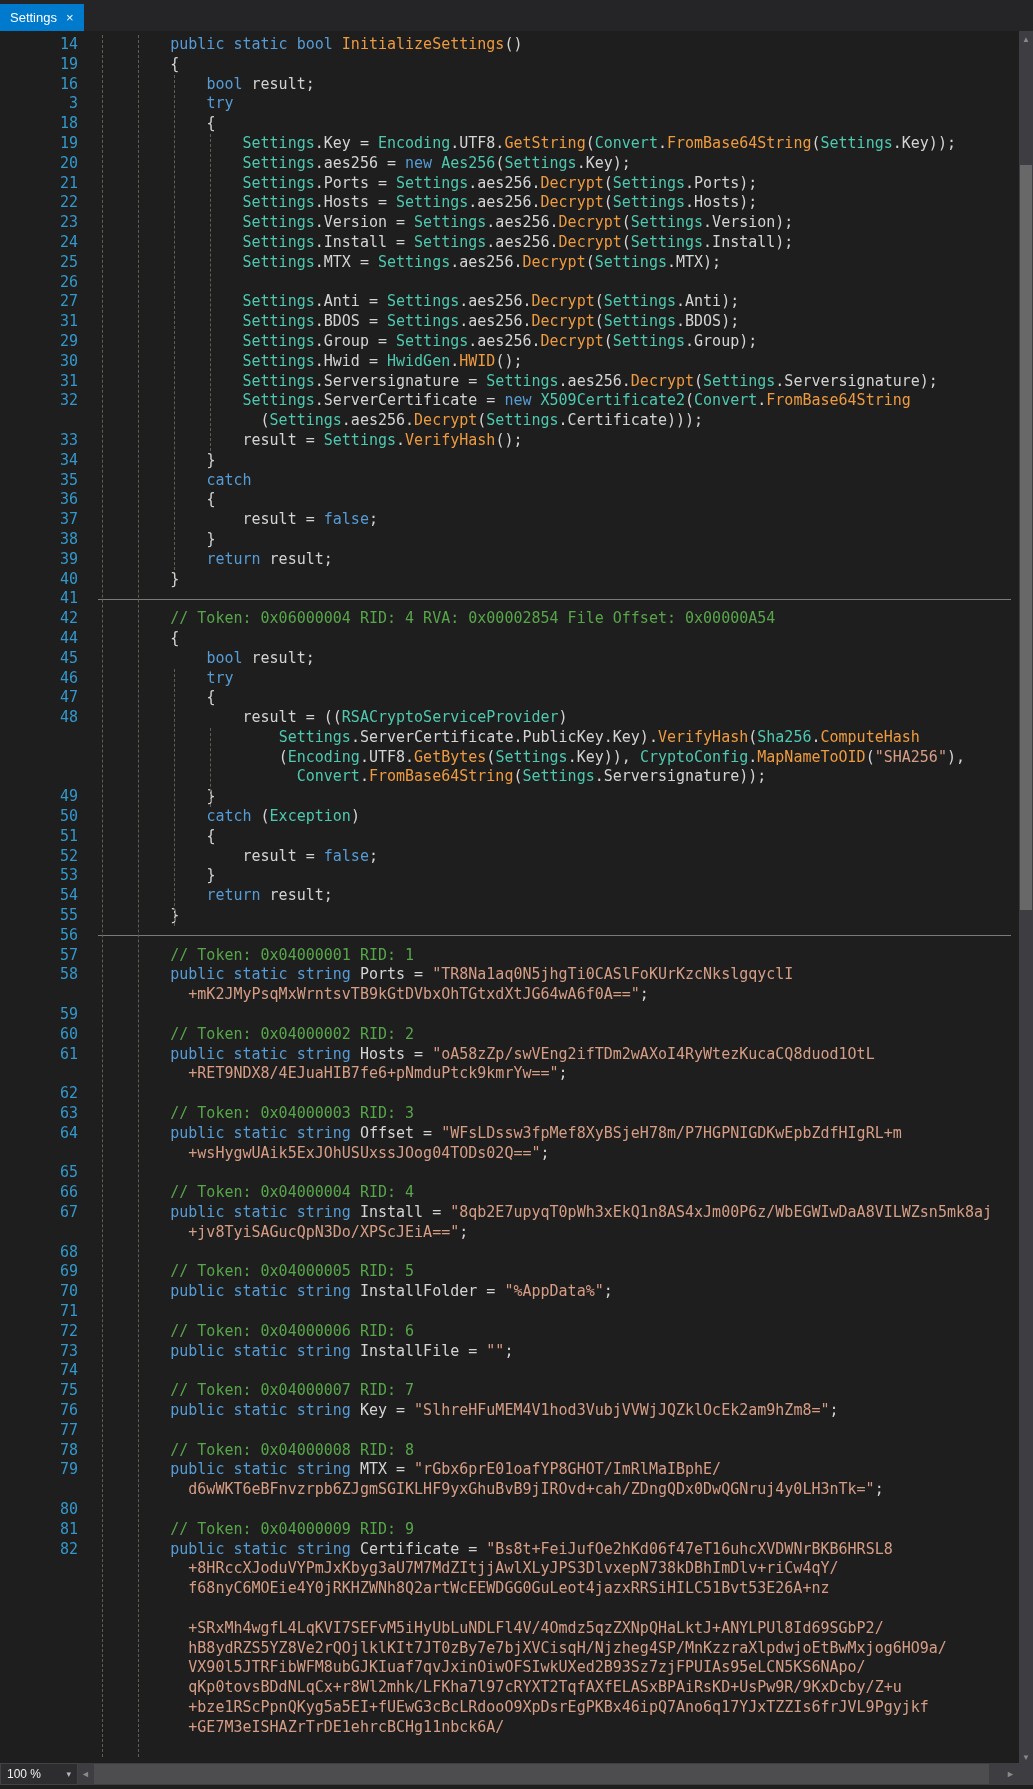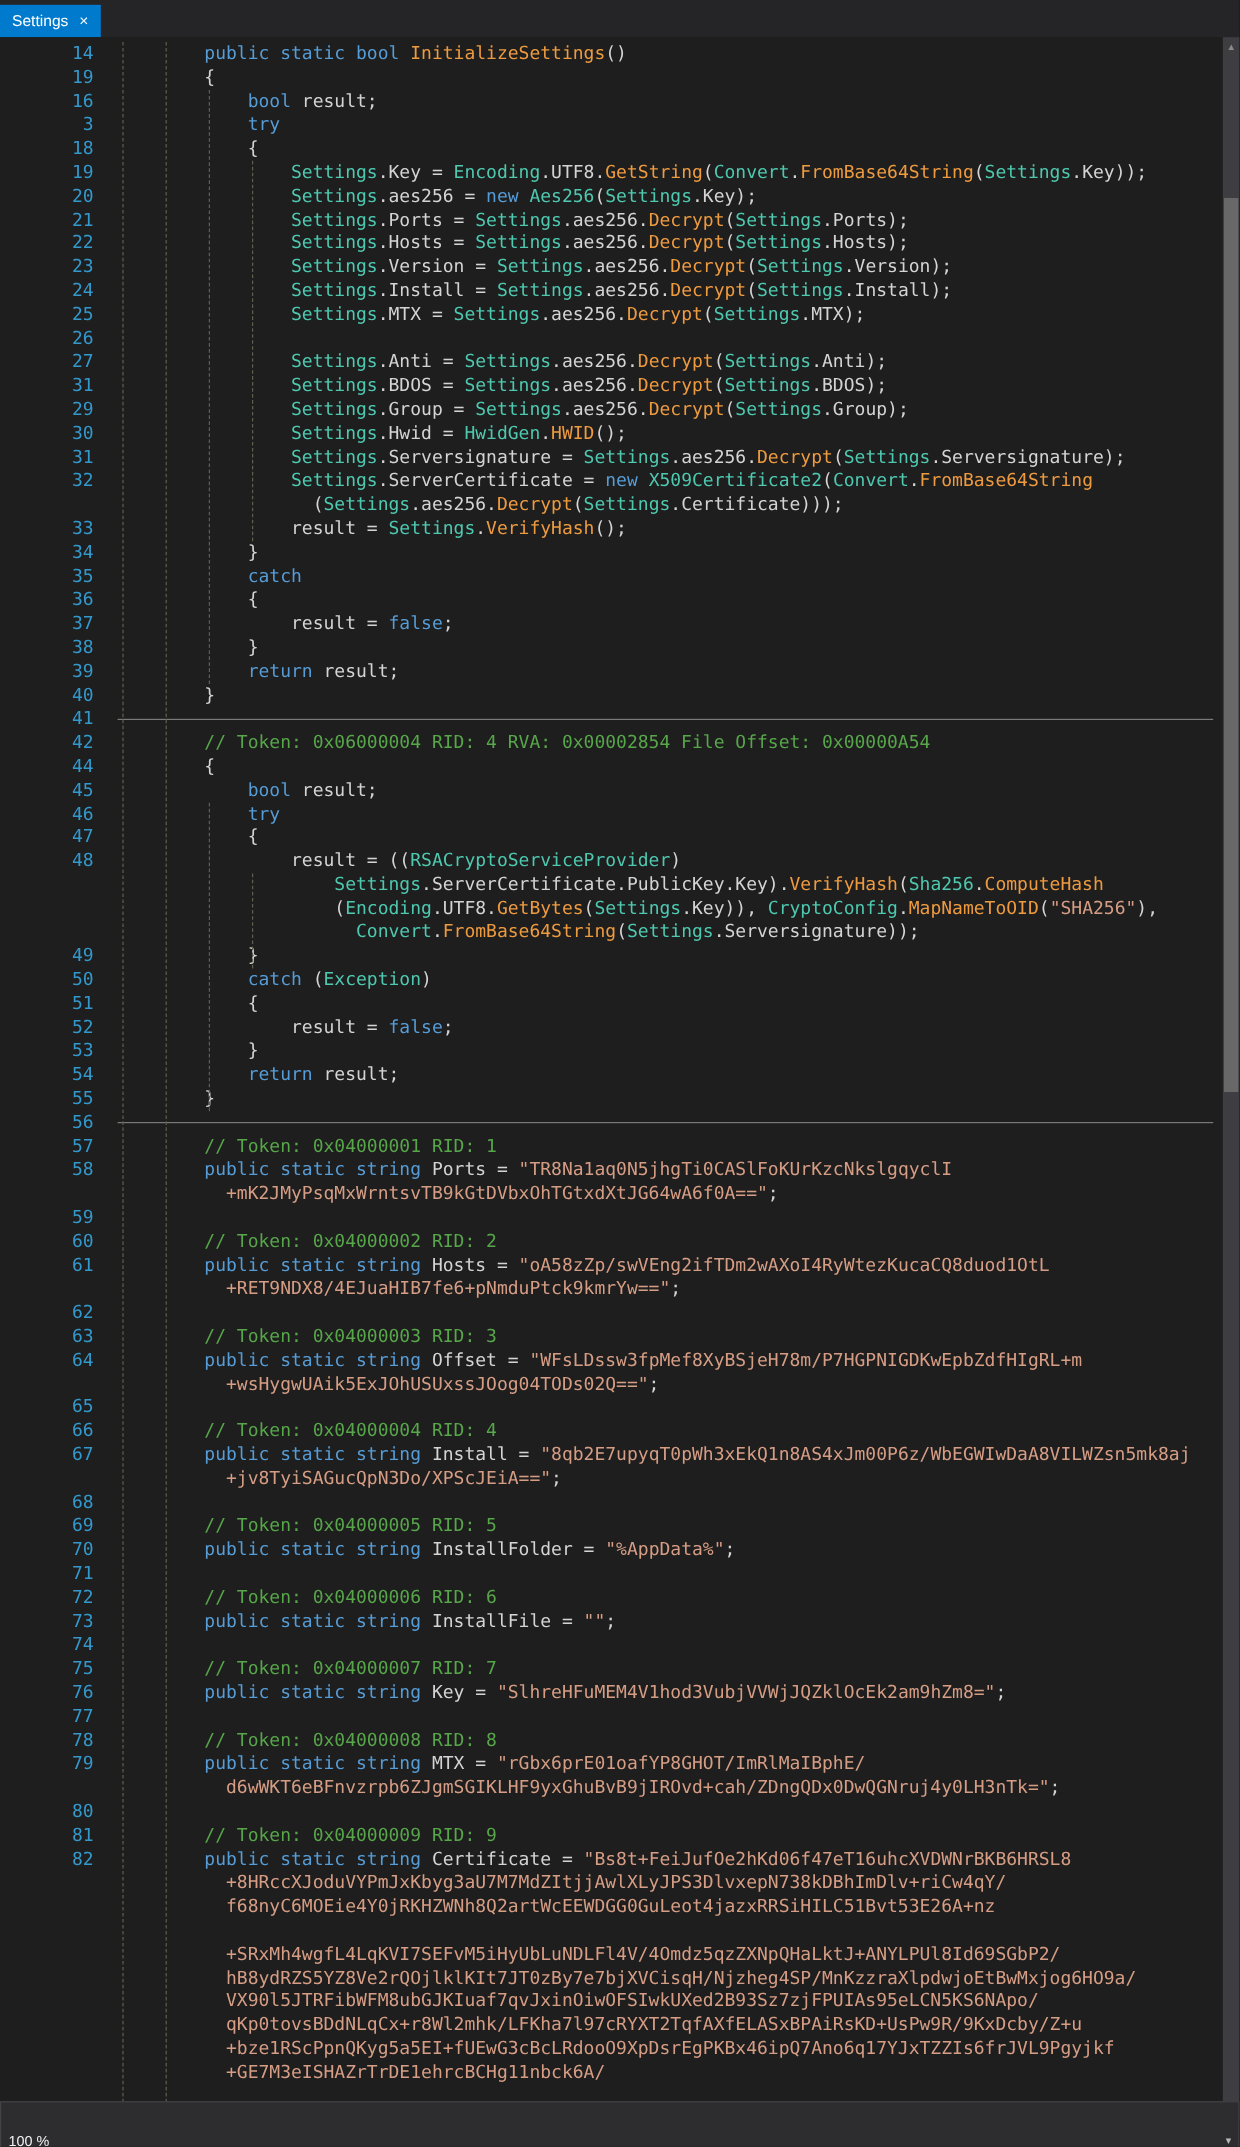--- a/index.html
+++ b/index.html
@@ -24,21 +24,21 @@
   .src{padding-left:20px;color:var(--plain);}
   .sg-k{color:var(--keyword);} .sg-t{color:var(--type);} .sg-m{color:var(--method);}
   .sg-s{color:var(--string);} .sg-c{color:var(--comment);} .sg-p{color:var(--plain);}
   .sepline{flex:1;margin:0 8px 0 20px;align-self:center;border-top:1px solid var(--separator);height:0;}
   .guide{position:absolute;width:0;border-left:1px dashed var(--guide);}
   .vscroll{position:absolute;top:31px;right:0;bottom:22px;width:14px;background:var(--scroll-track);}
   .varrow{position:absolute;left:0;width:14px;height:16px;color:var(--scroll-arrow);font-size:8px;
           text-align:center;line-height:16px;}
   .varrow.up{top:1px;} .varrow.down{bottom:1px;}
   .vthumb{position:absolute;left:1px;width:12px;top:134px;height:745px;background:var(--scroll-thumb);}
-  .bottombar{position:absolute;left:0;right:0;bottom:16px;height:22px;display:flex;background:var(--scroll-track);flex-direction:column;}
+  .bottombar{position:absolute;left:0;right:0;bottom:4px;height:22px;display:flex;background:var(--scroll-track);}
   .zoom{flex:0 0 64px;background:#2d2d30;border:1px solid #434346;color:var(--status-text);
         font-size:12px;display:flex;align-items:center;justify-content:space-between;padding:0 6px;}
   .zoom-arrow{color:#b8b8b8;font-size:9px;}
   .hscroll{flex:1;position:relative;background:var(--scroll-track);}
   .hthumb{position:absolute;top:1px;bottom:1px;left:16px;right:30px;background:#4d4d50;}
   .harrow{position:absolute;top:0;height:22px;line-height:22px;color:var(--scroll-arrow);font-size:9px;}
   .harrow.right{right:4px;} .harrow.left{left:3px;}
   .corner{flex:0 0 14px;background:var(--scroll-track);}
 </style>
 </head>

